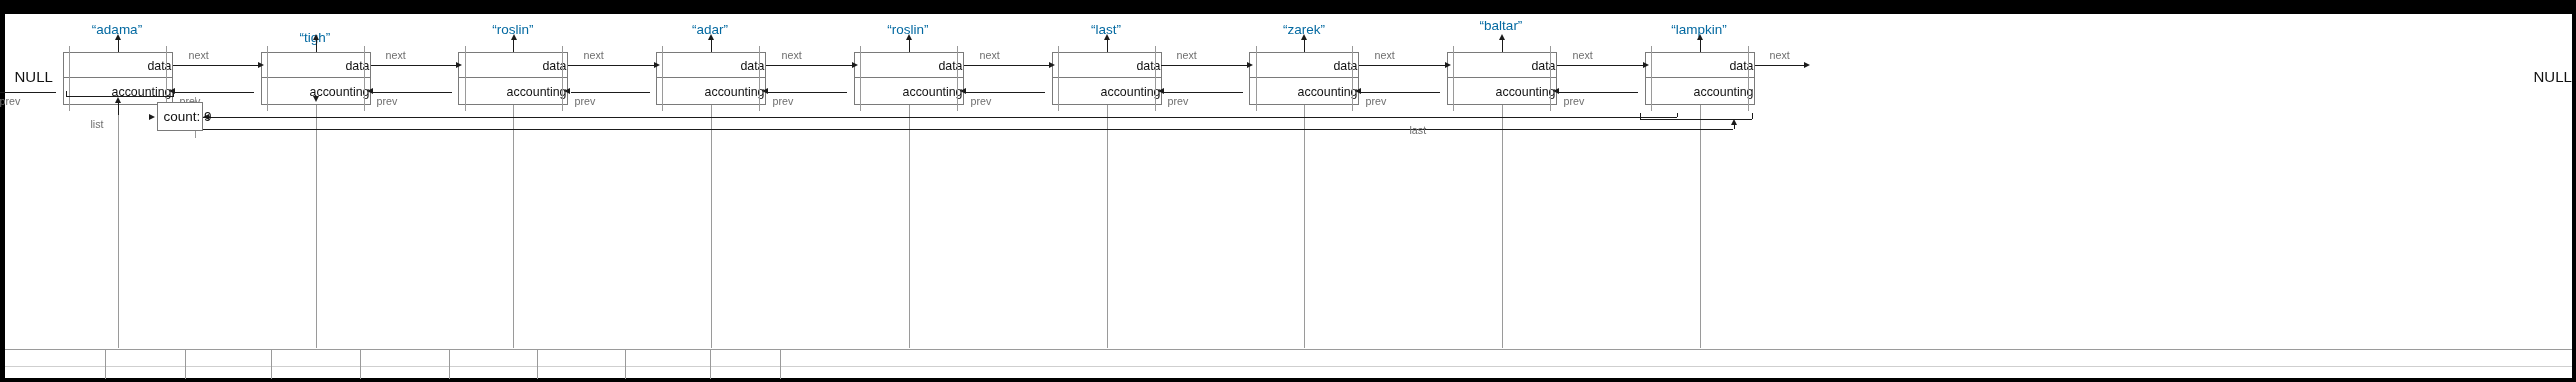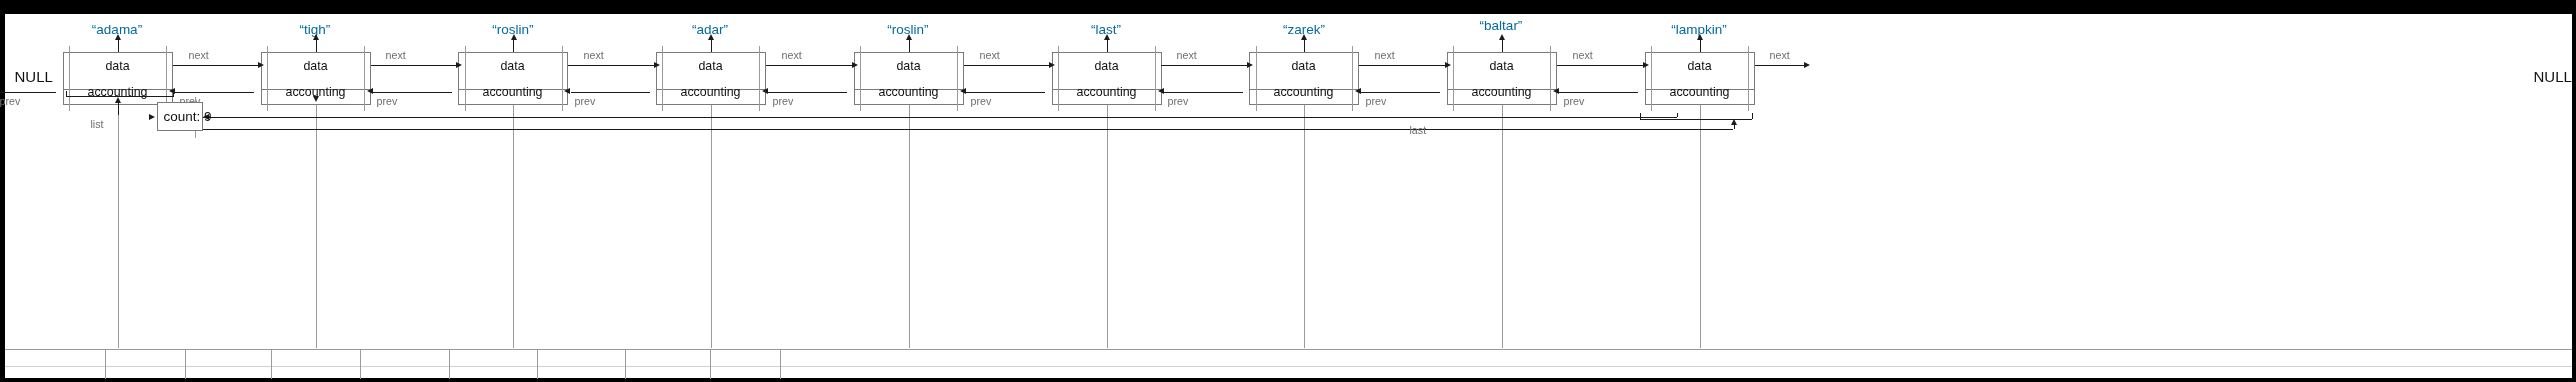--- a/index.html
+++ b/index.html
@@ -9,21 +9,21 @@
   
   #slide{position:absolute;left:4.5px;top:13.5px;width:2567px;height:364px;background:#ffffff;}
 
   
   #titlebar{position:absolute;left:0;top:0;width:100%;height:17.5px;background:#cccccc;}
   #titletext{position:absolute;left:0;top:0;width:100%;height:17.5px;line-height:17.5px;
     text-align:center;font-size:12.4px;color:#3a3a3a;letter-spacing:0px;}
 
   
   .node{position:absolute;width:110px;height:53px;border:0.6px solid #7a7a7a;box-sizing:border-box;background:#fff;}
-  .cell{position:absolute;left:0;width:100%;height:37px;line-height:26.5px;text-align:center;
+  .cell{position:absolute;left:0;width:100%;height:25px;line-height:26.5px;text-align:right;
         font-size:12.4px;color:#111;box-sizing:border-box;}
   .cell.data{top:0;border-bottom:0.6px solid #7a7a7a;}
   .cell.acct{top:26.5px;}
   
   .tick{position:absolute;width:0.6px;background:#9a9a9a;}
 
   
   .hl{position:absolute;height:0.6px;background:#4a4a4a;}
   .vl{position:absolute;width:0.6px;background:#4a4a4a;}
   .hl.dark{background:#1b1b1b;}
@@ -65,21 +65,21 @@
         </div>
         <div class="tick" style="left:64px;top:32px;height:65px;"></div>
         <div class="tick" style="left:161px;top:32px;height:65px;"></div>
         <div class="nodename" style="left:24px;top:8px;width:177px;">“adama”</div>
         <div class="node" style="left:256px;top:38px;">
           <div class="cell data">data</div>
           <div class="cell acct">accounting</div>
         </div>
         <div class="tick" style="left:262px;top:32px;height:65px;"></div>
         <div class="tick" style="left:359px;top:32px;height:65px;"></div>
-        <div class="nodename" style="left:222px;top:8px;width:177px;text-align:center;">“tigh”</div>
+        <div class="nodename" style="left:222px;top:16px;width:177px;text-align:center;">“tigh”</div>
         <div class="node" style="left:453px;top:38px;">
           <div class="cell data">data</div>
           <div class="cell acct">accounting</div>
         </div>
         <div class="tick" style="left:460px;top:32px;height:65px;"></div>
         <div class="tick" style="left:557px;top:32px;height:65px;"></div>
         <div class="nodename" style="left:420px;top:8px;width:177px;">“roslin”</div>
         <div class="node" style="left:651px;top:38px;">
           <div class="cell data">data</div>
           <div class="cell acct">accounting</div>

